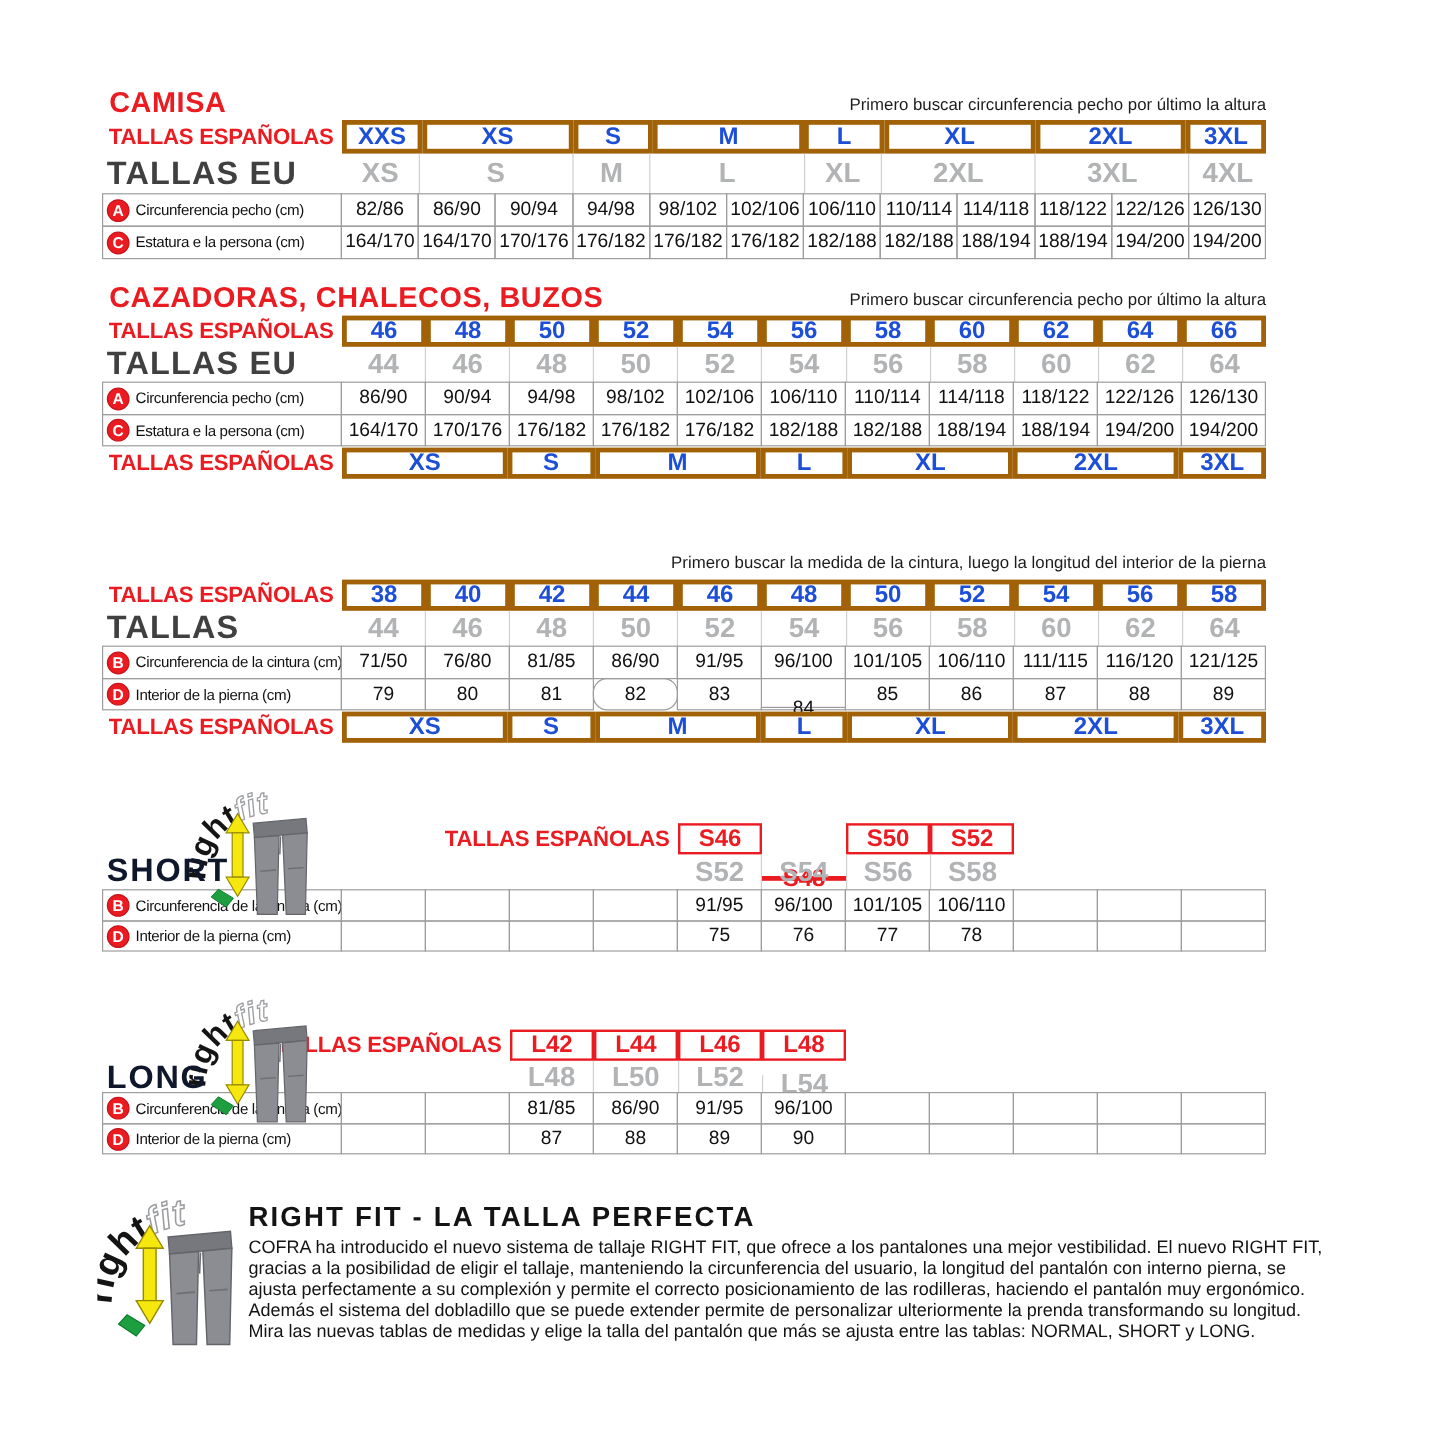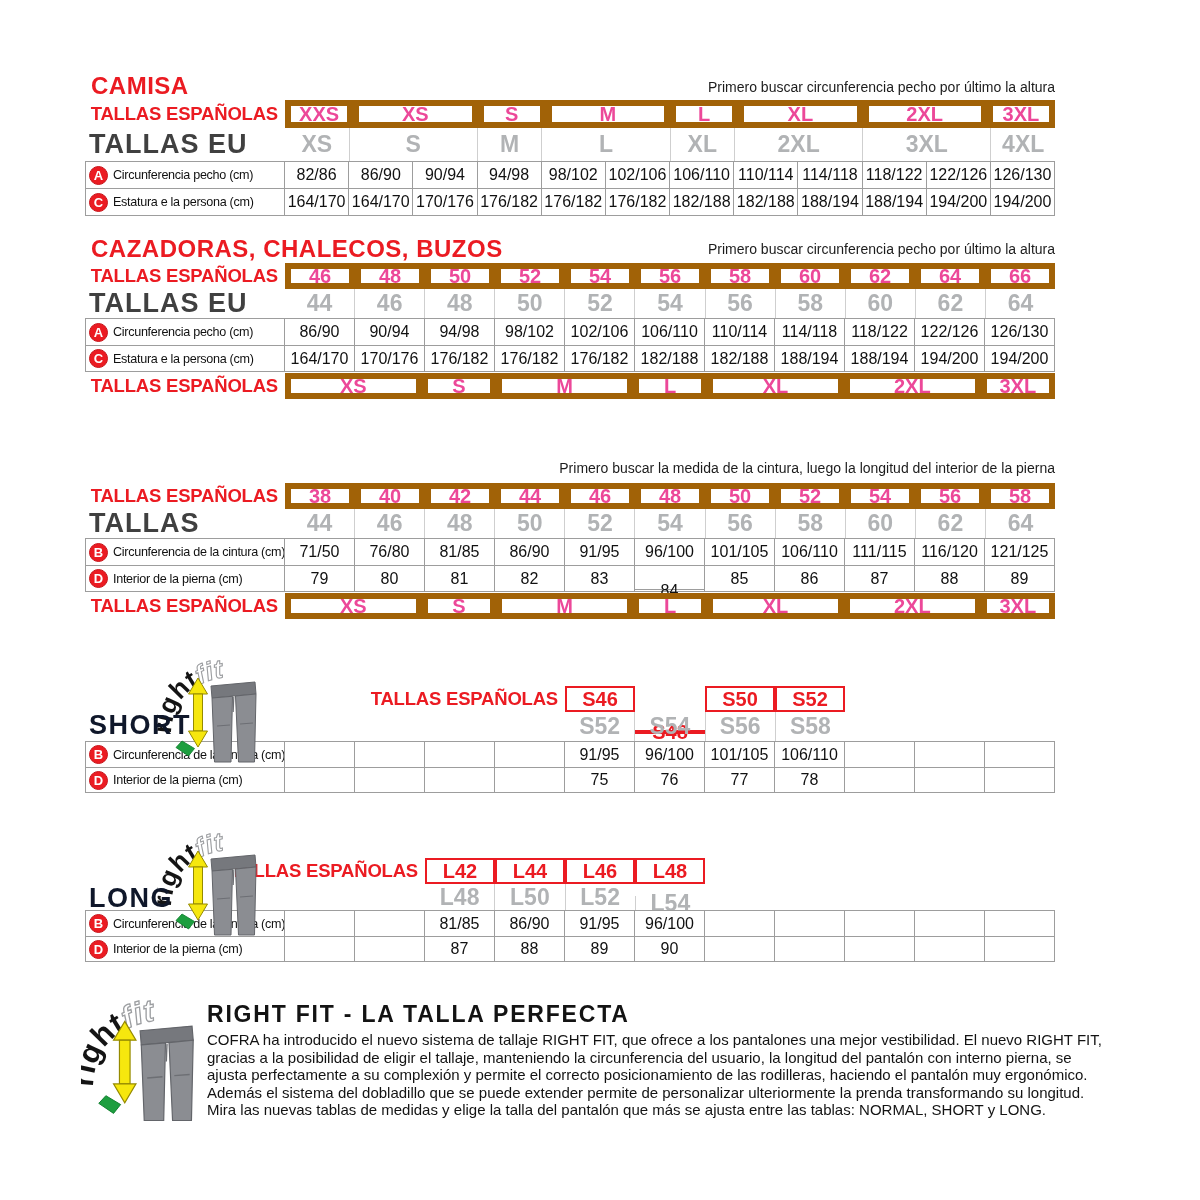--- a/index.html
+++ b/index.html
@@ -9,21 +9,21 @@
   }
   .sec{position:absolute;left:85px;width:970px;}
   .sec-title{position:absolute;left:6px;color:#eb1b22;font-weight:bold;font-size:24px;letter-spacing:0.5px;white-space:nowrap;}
   .sec-note{position:absolute;right:0px;font-size:14px;color:#1c1c1c;white-space:nowrap;}
   .trow{display:flex;align-items:stretch;}
   .rowlabel{flex:0 0 200px;display:flex;align-items:center;}
   .rowlabel.es{justify-content:flex-end;padding-right:7px;box-sizing:border-box;color:#eb1b22;font-weight:bold;font-size:18.5px;letter-spacing:-0.2px;white-space:nowrap;}
   .rowlabel.eu{justify-content:flex-start;padding-left:4px;box-sizing:border-box;color:#404040;font-weight:bold;font-size:27px;letter-spacing:1px;white-space:nowrap;}
   .cells{flex:1;display:flex;}
   .cells .cell{flex:1 1 0;display:flex;align-items:center;justify-content:center;box-sizing:border-box;min-width:0;}
-  .cells.redcells .cell{border:6px solid #a16207;color:#ec4899;font-weight:bold;font-size:20px;}
+  .cells.redcells .cell{border:4px solid #a16207;color:#1d4ed8;font-weight:bold;font-size:20px;}
   .cells.graycells .cell{color:#b1b3b5;font-weight:bold;font-size:23px;}
   .cells.graycells .cell + .cell{border-left:1px solid #cfcfcf;}
   .dtable{width:100%;}
   .data-row + .data-row{margin-top:-1px;}
   .data-row .label-cell{flex:0 0 200px;display:flex;align-items:center;gap:5px;padding-left:3px;box-sizing:border-box;border:1px solid #9d9d9d;overflow:hidden;}
   .data-row .mlabel{font-size:12.6px;letter-spacing:-0.3px;color:#111;white-space:nowrap;}
   .data-row .cells .cell{border:1px solid #9d9d9d;margin-left:-1px;font-size:16px;color:#111;}
   .circ{flex:0 0 19px;width:19px;height:19px;border-radius:50%;background:#eb1b22;border:1.5px solid #c8151b;box-sizing:border-box;
         color:#fff;font-weight:bold;font-size:13px;display:flex;align-items:center;justify-content:center;line-height:1;}
   .offset-spacer{flex:1;}
@@ -283,21 +283,21 @@
     </div>
     <div class="trow data-row" style="height:27px;">
       <div class="label-cell">
         <span class="circ">D</span>
         <span class="mlabel">Interior de la pierna (cm)</span>
       </div>
       <div class="cells">
           <div class="cell" style="flex: 1 1 0px;">79</div>
           <div class="cell" style="flex: 1 1 0px;">80</div>
           <div class="cell" style="flex: 1 1 0px;">81</div>
-          <div class="cell" style="flex: 1 1 0px;">82</div>
+          <div class="cell" style="flex: 1 1 0px; border-radius: 12px;">82</div>
           <div class="cell" style="flex: 1 1 0px;">83</div>
           <div class="cell" style="flex: 1 1 0px; margin-top: 24px;">84</div>
           <div class="cell" style="flex: 1 1 0px;">85</div>
           <div class="cell" style="flex: 1 1 0px;">86</div>
           <div class="cell" style="flex: 1 1 0px;">87</div>
           <div class="cell" style="flex: 1 1 0px;">88</div>
           <div class="cell" style="flex: 1 1 0px;">89</div>
         </div>
     </div>
   </div>

